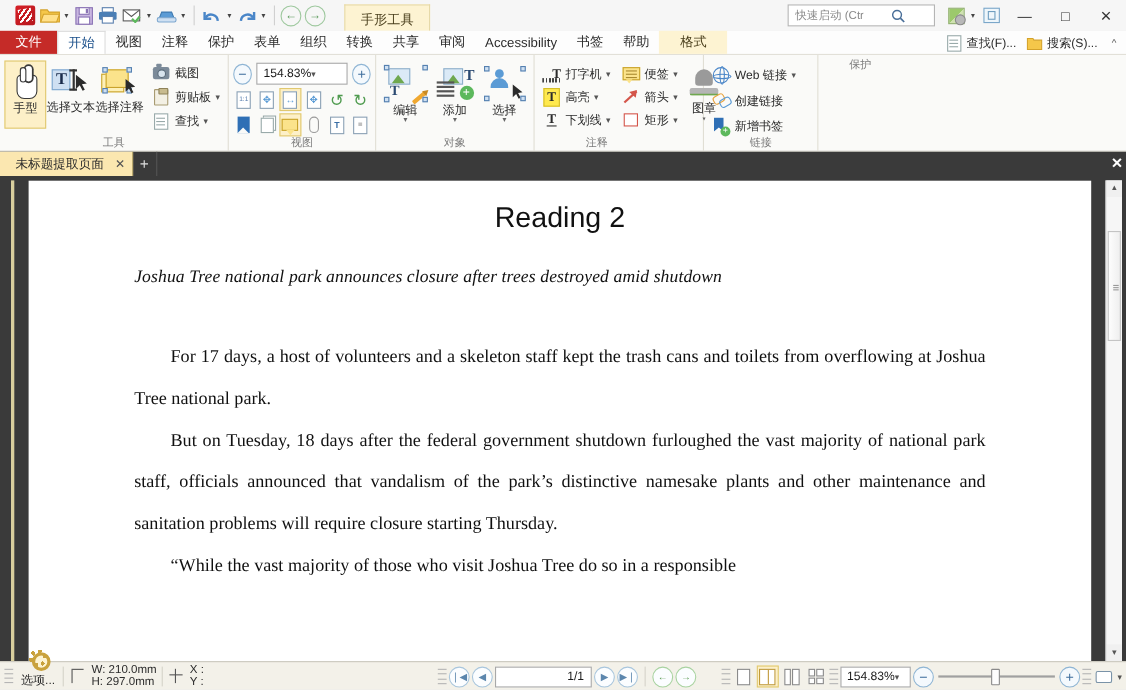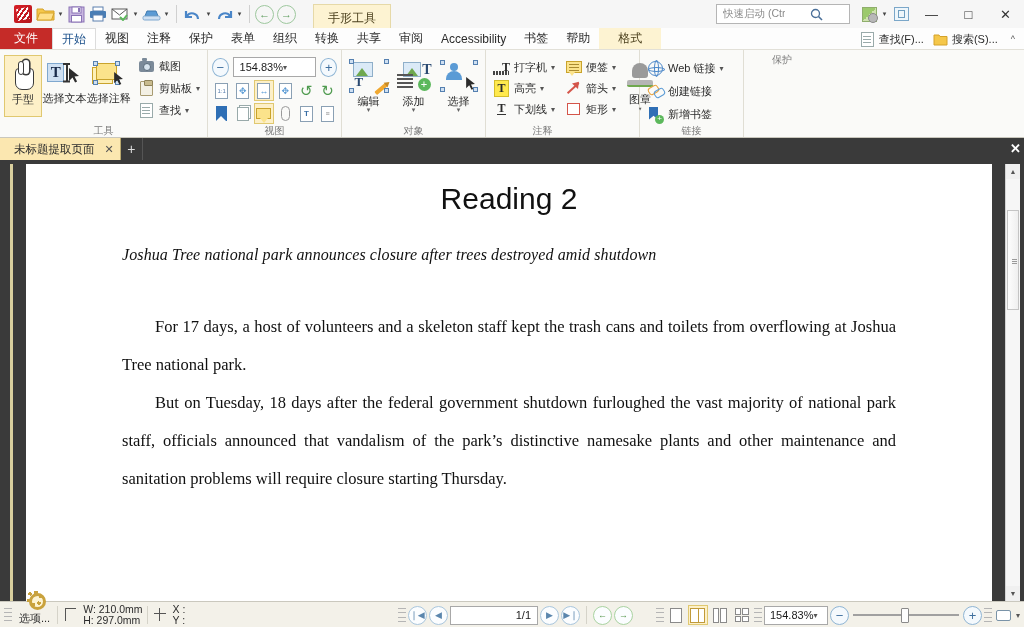--- a/index.html
+++ b/index.html
@@ -318,21 +318,21 @@
   }
   .page {
     width: 966px; background: #fff;
     padding: 18px 96px 0 96px;
     font-family: "Liberation Serif", serif;
     color: #101010;
     position: relative;
   }
   .doctitle {
     font-family: "Liberation Sans", sans-serif;
-    font-size: 30px; text-align: center; margin-bottom: 30px;
+    font-size: 26px; text-align: center; margin-bottom: 30px;
     font-weight: normal; color:#111;
   }
   .subtitle {
     font-style: italic; font-size: 16px; text-align: left;
     margin-bottom: 44px; letter-spacing: .1px;
   }
   .para {
     font-size: 16.5px; line-height: 38px;
     text-align: justify; text-indent: 2em;
     margin: 0;
@@ -807,20 +807,21 @@
     <div class="tab-x-right">✕</div>
   </div>
 
   <div class="docarea">
     <div class="pagewrap">
       <div class="page">
         <div class="doctitle">Reading 2</div>
         <div class="subtitle">Joshua Tree national park announces closure after trees destroyed amid shutdown</div>
         <p class="para">For 17 days, a host of volunteers and a skeleton staff kept the trash cans and toilets from overflowing at Joshua Tree national park.</p>
         <p class="para">But on Tuesday, 18 days after the federal government shutdown furloughed the vast majority of national park staff, officials announced that vandalism of the park’s distinctive namesake plants and other maintenance and sanitation problems will require closure starting Thursday.</p>
+        <p class="para">“While the vast majority of those who visit Joshua Tree do so in a responsible</p>
       </div>
     </div>
     <div class="vscroll">
       <div class="vs-track"></div>
       <div class="vs-arrow" style="position:absolute;top:0;left:0;right:0;">▲</div>
       <div class="vs-thumb"></div>
       <div class="vs-arrow" style="position:absolute;bottom:0;left:0;right:0;">▼</div>
     </div>
   </div>
 

